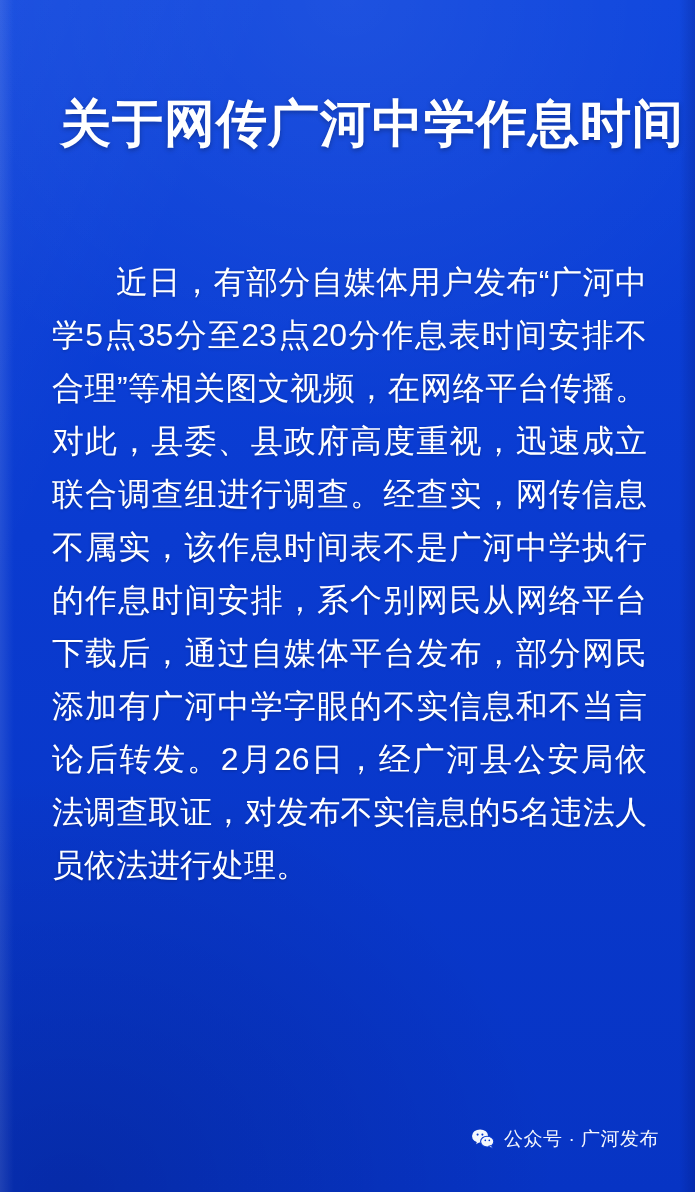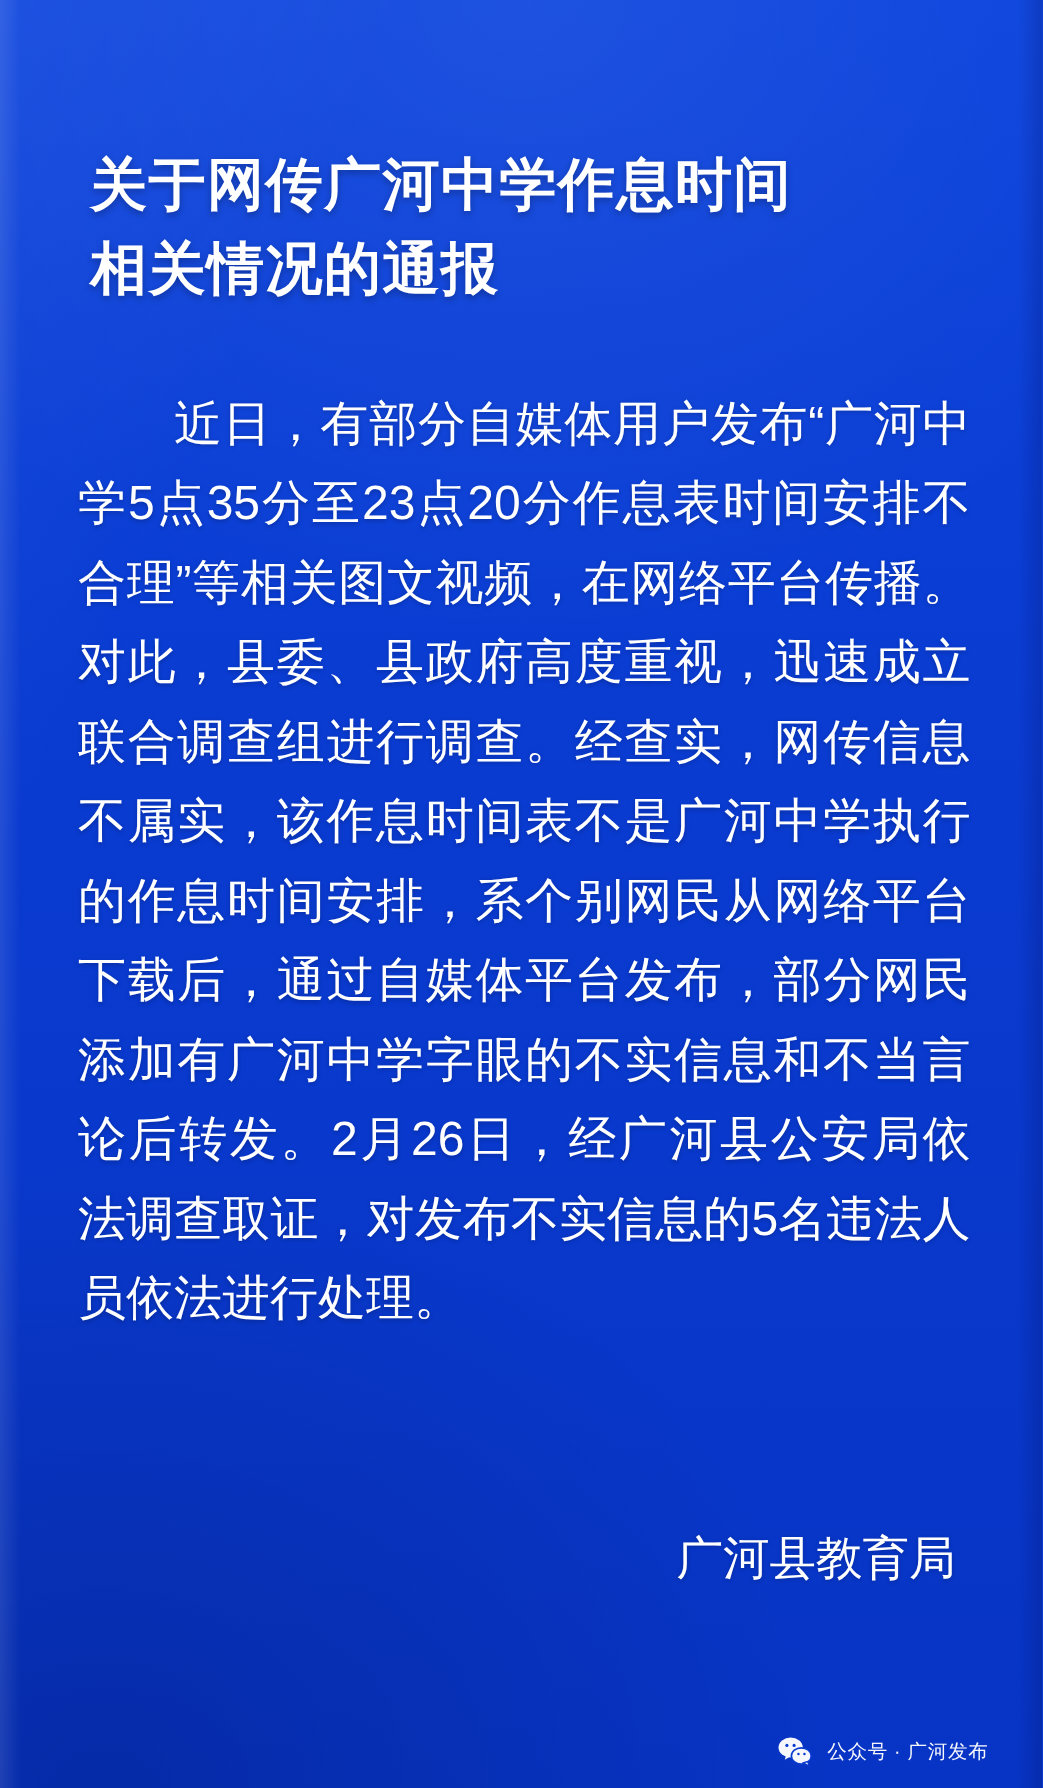--- a/index.html
+++ b/index.html
@@ -44,23 +44,23 @@
     width: 16px;
     background: linear-gradient(270deg, rgba(0,0,60,0.18), rgba(0,0,60,0));
     pointer-events: none;
   }
 
   .title {
     position: absolute;
     left: 0;
     right: 0;
     top: 96px;
-    text-align: left;
+    text-align: right;
     color: #ffffff;
-    font-size: 38px;
+    font-size: 51px;
     line-height: 56px;
     font-weight: bold;
     letter-spacing: 1px;
     text-shadow: 0 2px 5px rgba(0,0,0,0.28);
     padding: 0 60px;
     box-sizing: border-box;
   }
   .title .line { display: block; white-space: nowrap; }
 
   .body-text {
@@ -90,26 +90,26 @@
     font-size: 31px;
     line-height: 48px;
     font-weight: 500;
     text-shadow: 0 1px 3px rgba(0,0,0,0.22);
   }
   .signature .sig-line { display: block; white-space: nowrap; }
 
   .footer {
     position: absolute;
     right: 36px;
-    bottom: 12px;
+    bottom: 40px;
     display: flex;
     align-items: center;
     gap: 9px;
     color: #ffffff;
-    font-size: 13px;
+    font-size: 19px;
     opacity: 0.96;
     justify-content: center;
   }
   .wechat-icon {
     width: 24px;
     height: 24px;
     flex: 0 0 auto;
     display: block;
   }
   .footer-text { white-space: nowrap; letter-spacing: 0.5px; }
@@ -117,29 +117,27 @@
 </head>
 <body>
 
 <div class="poster">
   <div class="sheen"></div>
   <div class="edge-left"></div>
   <div class="edge-right"></div>
 
   <div class="title">
     <span class="line">关于网传广河中学作息时间</span>
-    <span class="line">相关情况的通报</span>
   </div>
 
   <div class="body-text">
     <p>近日，有部分自媒体用户发布“广河中学5点35分至23点20分作息表时间安排不合理”等相关图文视频，在网络平台传播。对此，县委、县政府高度重视，迅速成立联合调查组进行调查。经查实，网传信息不属实，该作息时间表不是广河中学执行的作息时间安排，系个别网民从网络平台下载后，通过自媒体平台发布，部分网民添加有广河中学字眼的不实信息和不当言论后转发。2月26日，经广河县公安局依法调查取证，对发布不实信息的5名违法人员依法进行处理。</p>
   </div>
 
   <div class="signature">
-    <span class="sig-line">广河县教育局</span>
   </div>
 
   <div class="footer">
     <span class="wechat-icon">
       <svg viewBox="0 0 24 24" width="24" height="24" aria-hidden="true">
         <ellipse cx="9.1" cy="9" rx="8.1" ry="6.6" fill="#ffffff"></ellipse>
         <polygon points="6.2,13.6 5.2,17.2 9.4,14.6" fill="#ffffff"></polygon>
         <ellipse cx="16.2" cy="14.6" rx="6.6" ry="5.4" fill="#ffffff" stroke="#0a3bd0" stroke-width="1.1"></ellipse>
         <polygon points="20.4,18.4 21.4,21.3 17.6,19.2" fill="#ffffff" stroke="#0a3bd0" stroke-width="0.8"></polygon>
         <circle cx="6.6" cy="7.6" r="1.05" fill="#0a3bd0"></circle>

